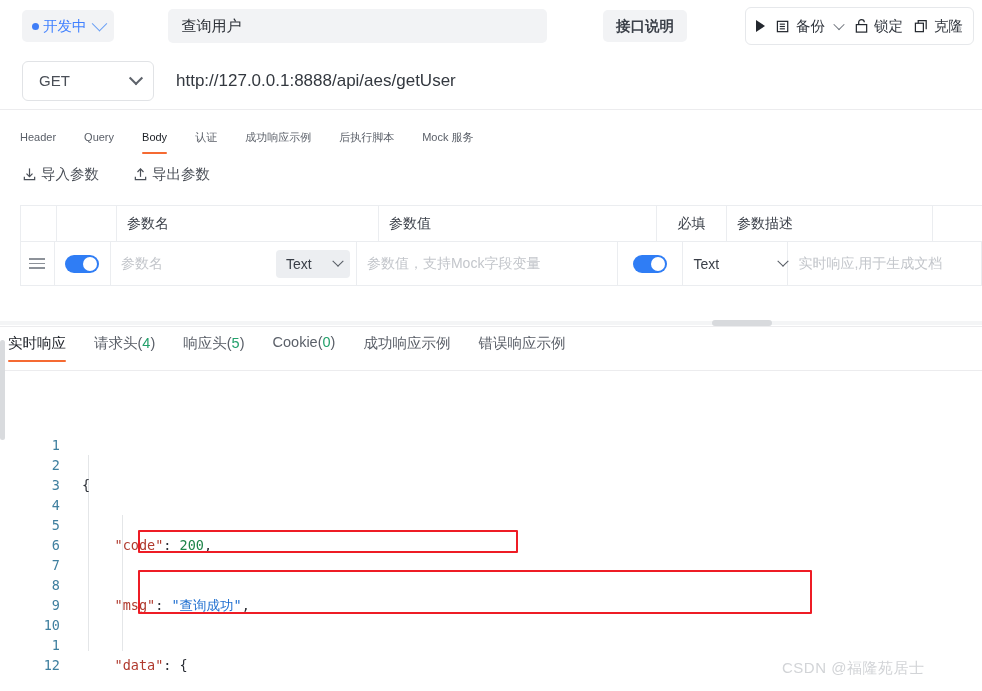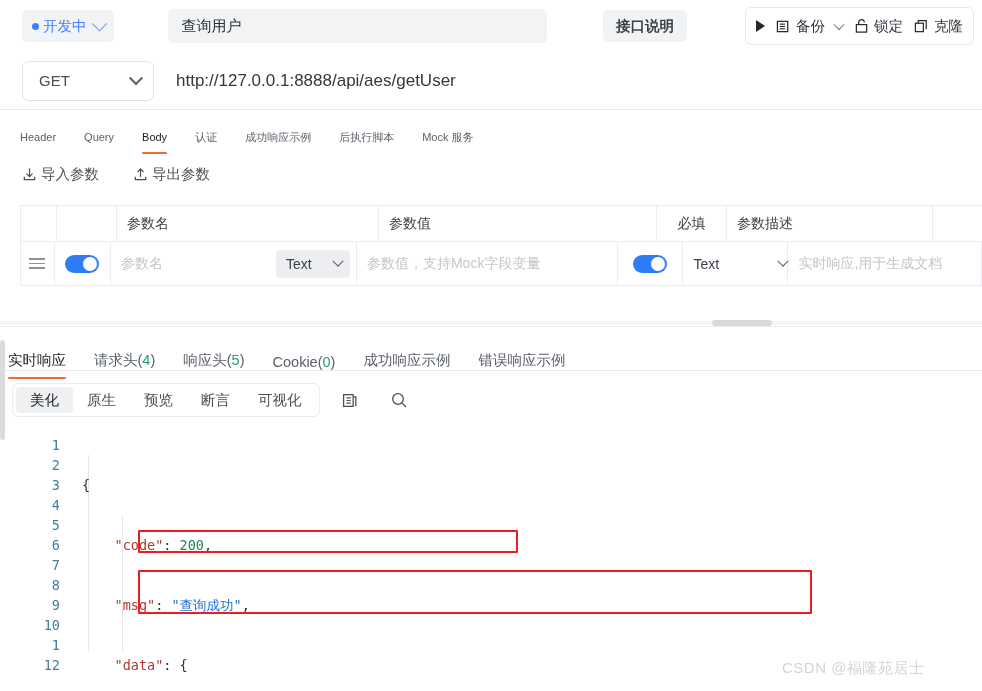--- a/index.html
+++ b/index.html
@@ -145,21 +145,21 @@
   }
   .sel-chev { width: 8px; height: 8px; border-right: 1.7px solid #575c64; border-bottom: 1.7px solid #575c64;
     transform: rotate(45deg) translate(-2px,-2px); }
 
   .hscroll-track { position: absolute; left: 0; top: 321px; width: 982px; height: 4px; background: #f4f5f6; }
   .hscroll-thumb { position: absolute; left: 712px; top: 320px; width: 60px; height: 6px; background: #d8dadd; border-radius: 3px; cursor: pointer; }
 
   
   .resp-tabs {
     position: absolute; left: 0; top: 334px; width: 982px; height: 36px;
-    display: flex; align-items: flex-end; padding-left: 8px; gap: 28px;
+    display: flex; align-items: flex-start; padding-left: 8px; gap: 28px;
   }
   .restab { font-size: 14.5px; color: #5b6069; cursor: pointer; position: relative; }
   .restab.active { color: #1b1f25; }
   .restab.active::after {
     content: ""; position: absolute; left: 0; right: 0; bottom: -9px;
     height: 2px; background: #f56a32; border-radius: 2px;
   }
   .cnt { color: #22a06b; }
 
   .fmt-bar {
@@ -367,42 +367,20 @@
     </div>
     <div class="restab">
       <span>成功响应示例</span>
     </div>
     <div class="restab">
       <span>错误响应示例</span>
     </div>
   </div>
   <div class="hr-light" style="top:370px"></div>
 
-  <div class="fmt-bar">
-    <div class="fmt-group">
-      <div class="fmt active">美化</div>
-      <div class="fmt">原生</div>
-      <div class="fmt">预览</div>
-      <div class="fmt">断言</div>
-      <div class="fmt">可视化</div>
-    </div>
-    <div class="icon-btn" style="margin-left:14px">
-      <svg width="17" height="17" viewBox="0 0 16 16">
-        <rect x="1.5" y="2.5" width="9" height="11" fill="none" stroke="#4a4f57" stroke-width="1.2"></rect>
-        <path d="M4.2 5.6 H8.2 M4.2 8 H8.2 M4.2 10.4 H8.2" stroke="#4a4f57" stroke-width="1.1"></path>
-        <path d="M10.5 4.5 H13 V13.5" fill="none" stroke="#4a4f57" stroke-width="1.2"></path>
-      </svg>
-    </div>
-    <div class="icon-btn" style="margin-left:14px">
-      <svg width="18" height="18" viewBox="0 0 18 18">
-        <circle cx="8" cy="8" r="5.3" fill="none" stroke="#4a4f57" stroke-width="1.3"></circle>
-        <line x1="11.9" y1="11.9" x2="16" y2="16" stroke="#4a4f57" stroke-width="1.3"></line>
-      </svg>
-    </div>
-  </div>
 
   <div class="code-area">
     <div class="gutter">
       <div>1</div>
       <div>2</div>
       <div>3</div>
       <div>4</div>
       <div>5</div>
       <div>6</div>
       <div>7</div>

